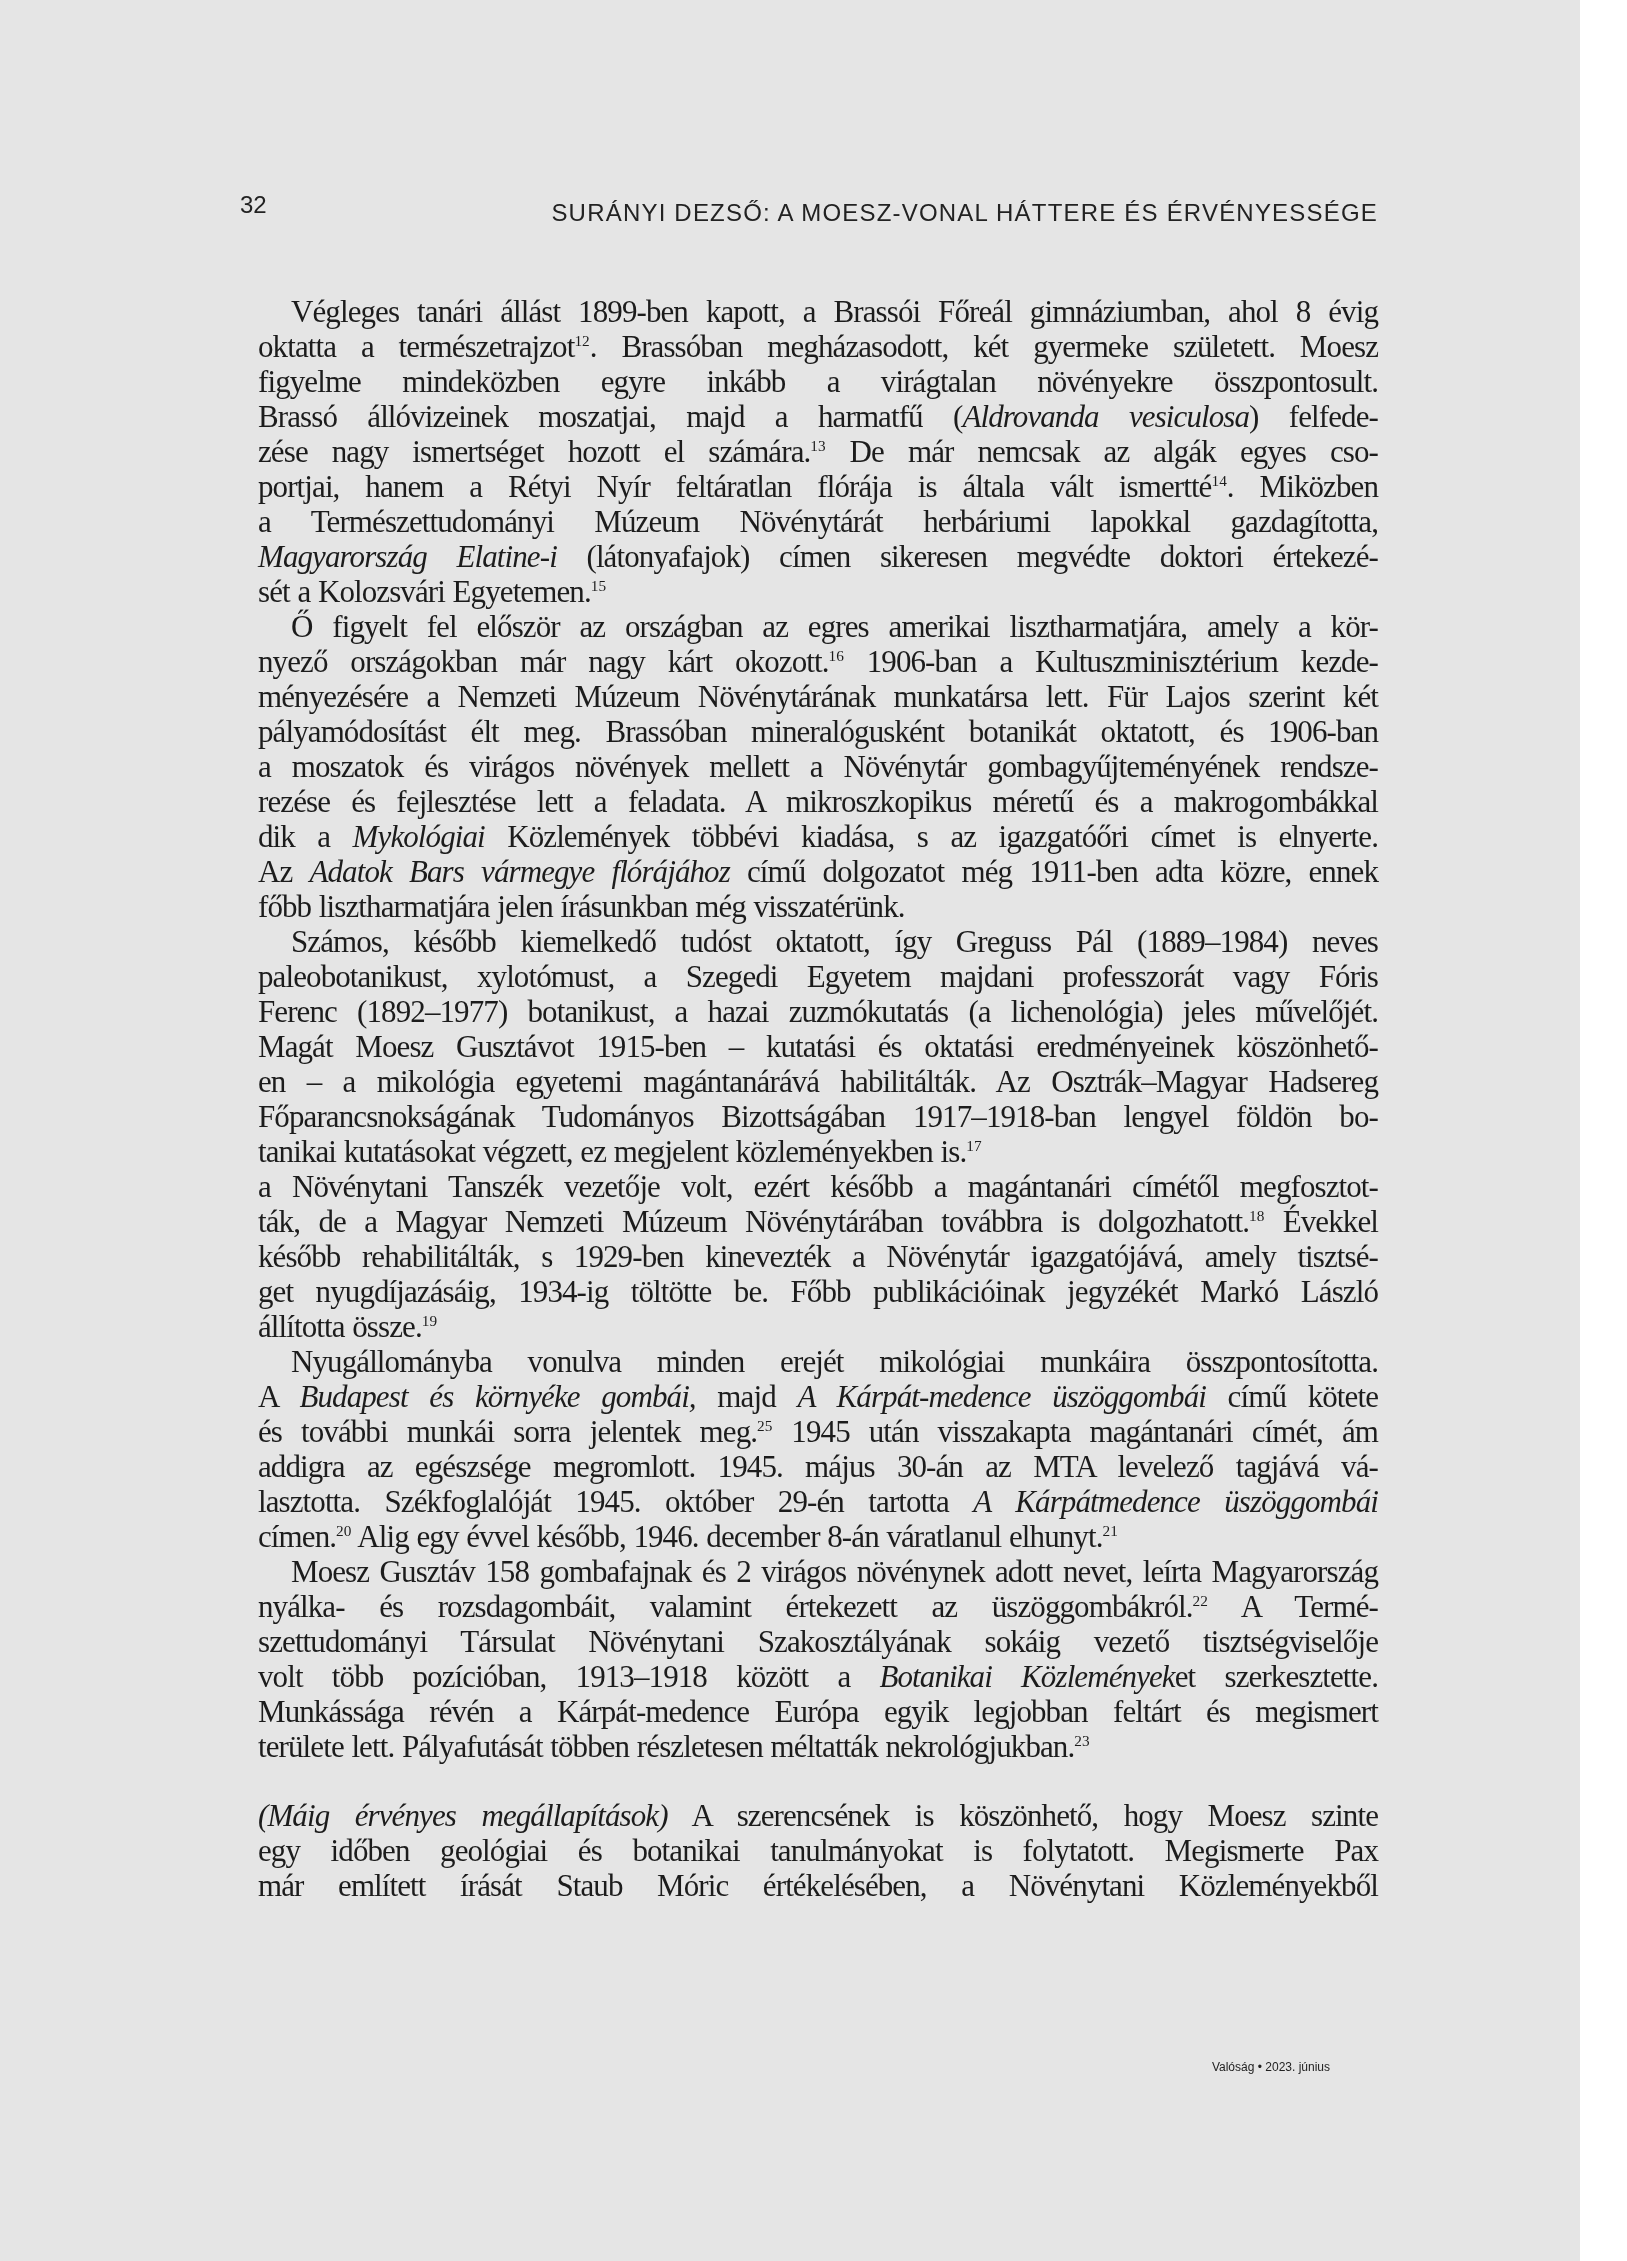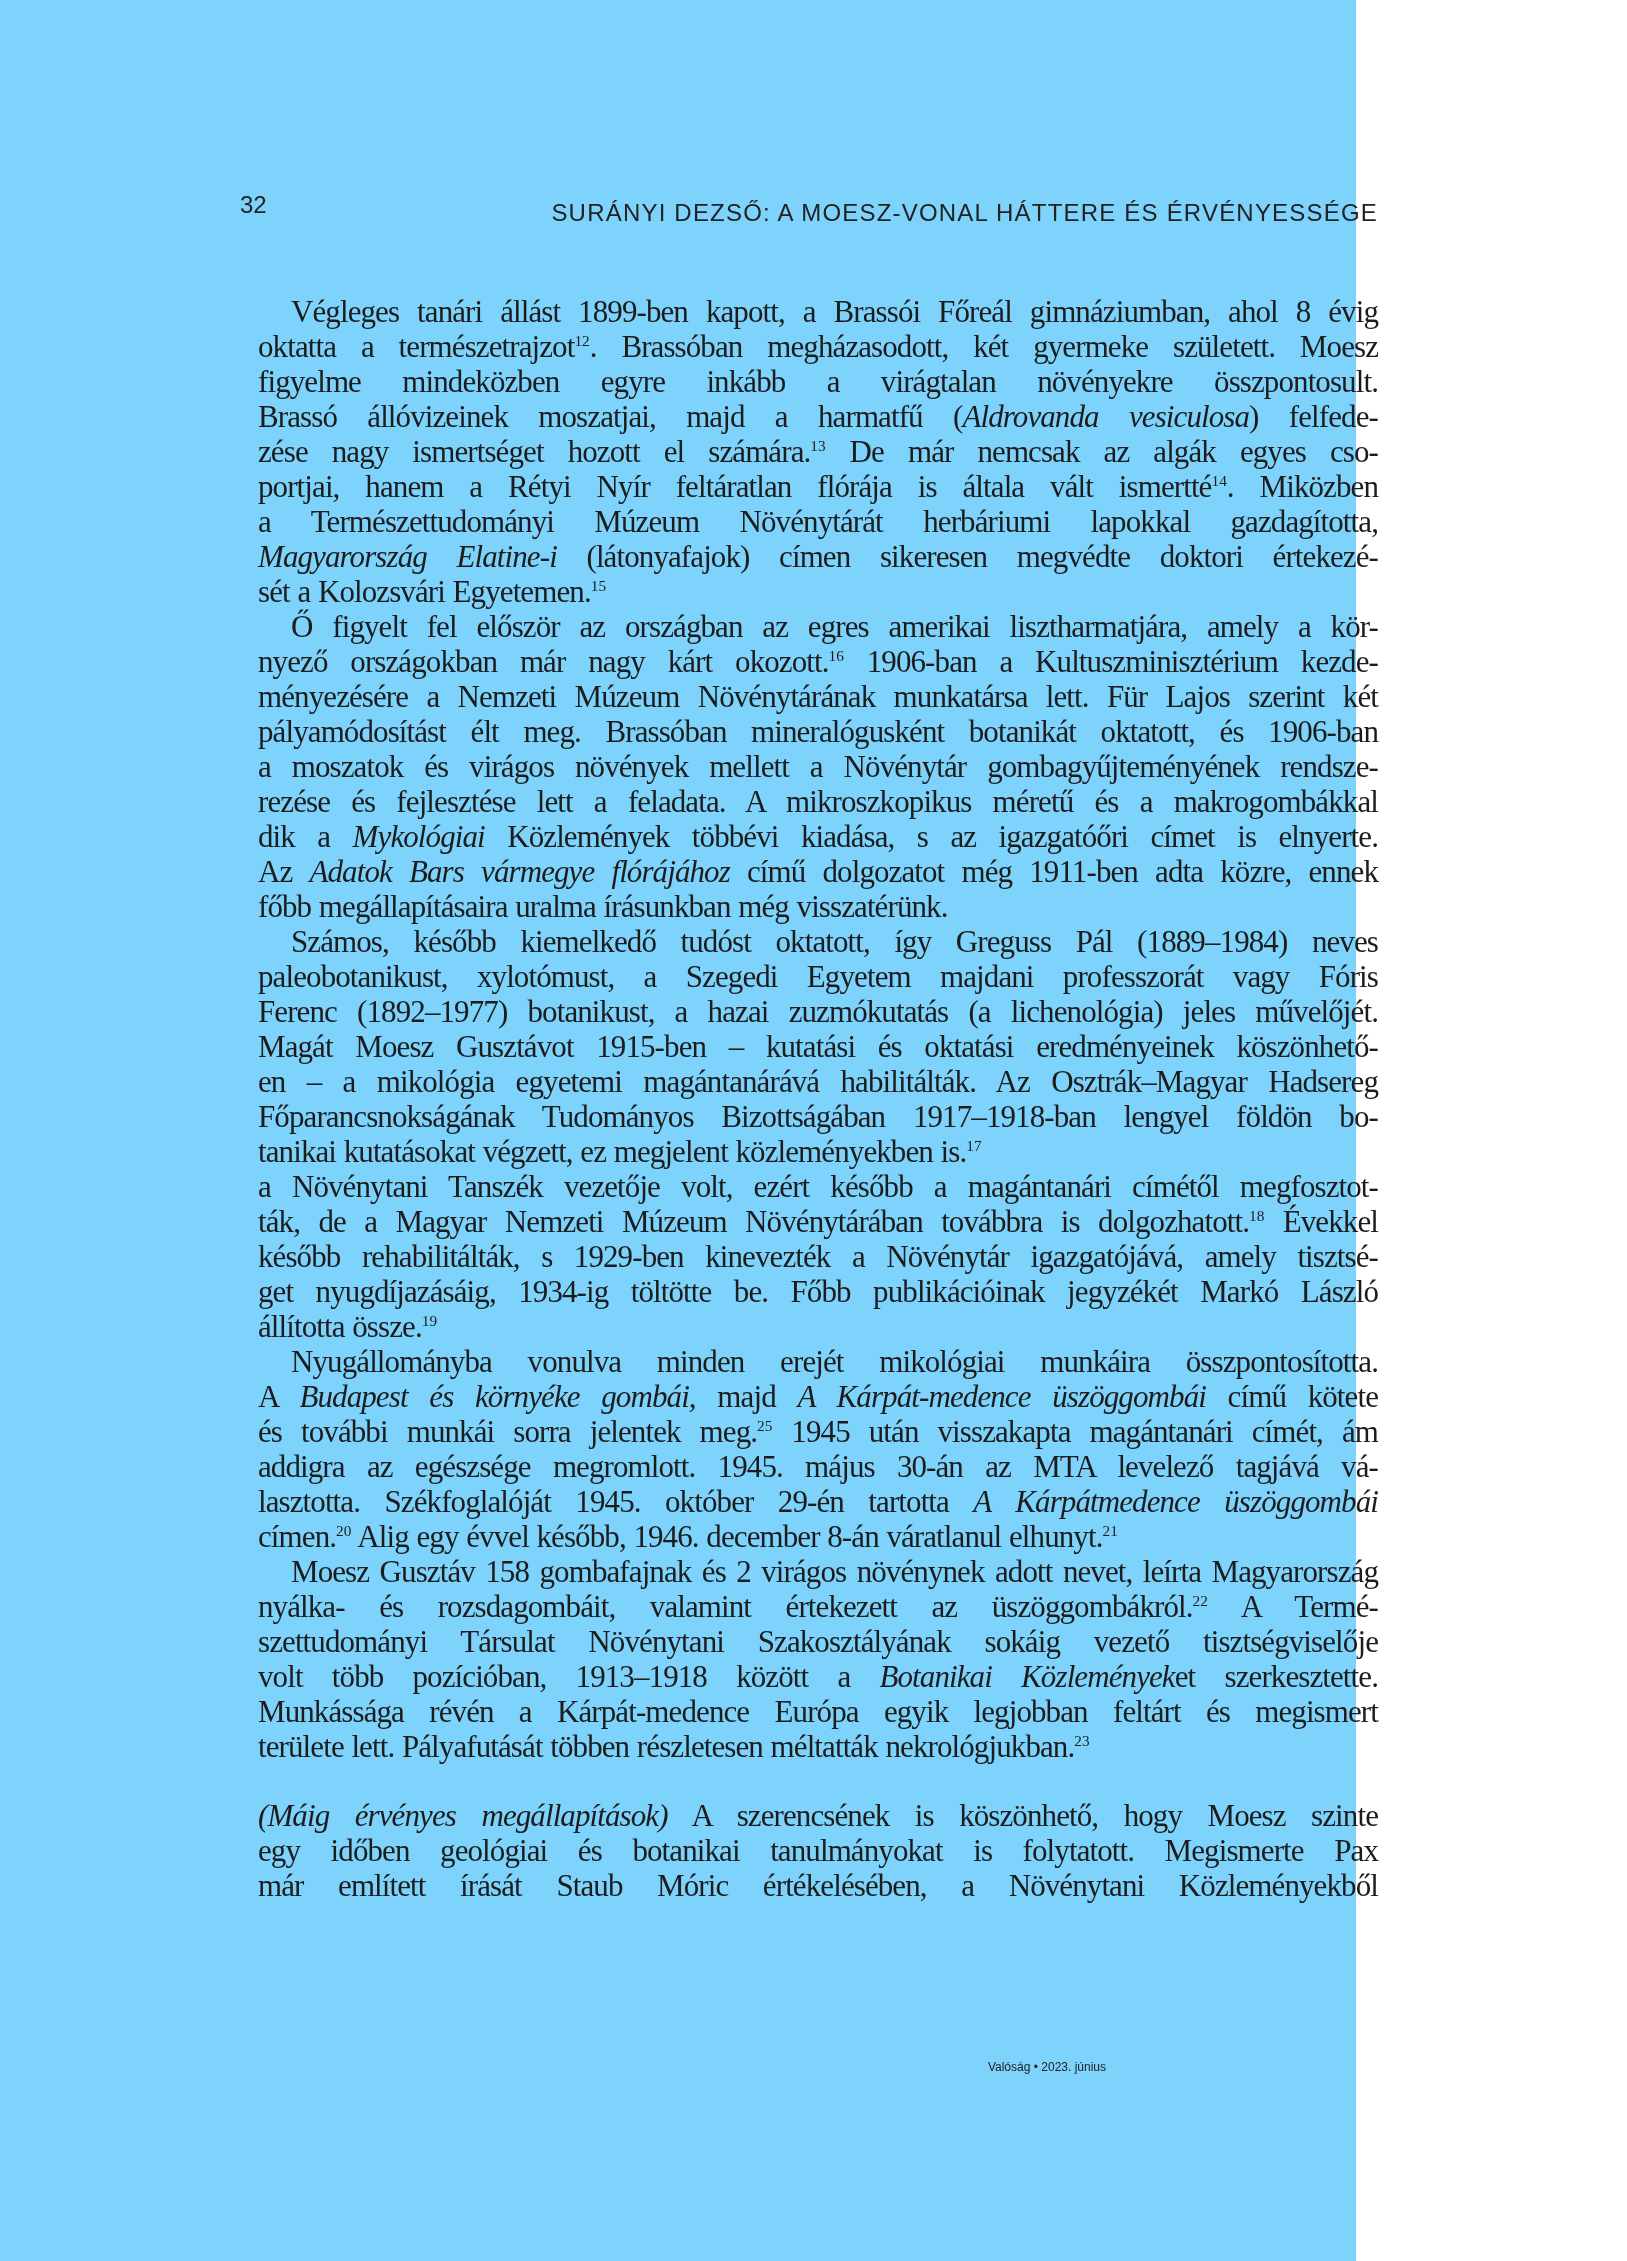--- a/index.html
+++ b/index.html
@@ -1,17 +1,17 @@
 <!DOCTYPE html>
 <html style="font-size:12.3px"><head>
 <meta charset="utf-8">
 <style>
   html, body { margin: 0; padding: 0; background: #ffffff; }
   body { width: 1628px; height: 2261px; position: relative; overflow: hidden; color: #1f1f1f; }
-  .page { position: absolute; left: 0; top: 0; width: 1356px; height: 2261px; background: #7dd3fc; }
+  .page { position: absolute; left: 0; top: 0; width: 1580px; height: 2261px; background: #e5e5e5; }
   .running-head { position: absolute; left: 240px; top: 189px; width: 1138px; height: 31px;
     font-family: "Liberation Sans", sans-serif; font-size: 24px; line-height: 31px; color: #222; }
   .folio { position: absolute; left: 0; top: 0; }
   .head-title { position: absolute; right: 0; top: 8px; letter-spacing: 1.2px; white-space: nowrap; }
   .body { position: absolute; left: 258px; top: 294px; width: 1120px;
     font-family: "Liberation Serif", serif; font-size: 31px; color: #1c1c1c; }
   .line { display: block; height: 35px; line-height: 35px; white-space: nowrap;
     text-align: justify; text-align-last: justify; overflow: visible; letter-spacing: -0.9px; word-spacing: 0.8px; }
   .line.last { text-align-last: left; }
   .line.indent { padding-left: 33px; }
@@ -47,21 +47,21 @@
         </div>
         <div class="para">
           <div class="line indent"><span>Ő figyelt fel először az országban az egres amerikai lisztharmatjára, amely a kör-</span></div>
           <div class="line"><span>nyező országokban már nagy kárt okozott.</span><sup class="fn">16</sup><span> 1906-ban a Kultuszminisztérium kezde-</span></div>
           <div class="line"><span>ményezésére a Nemzeti Múzeum Növénytárának munkatársa lett. Für Lajos szerint két</span></div>
           <div class="line"><span>pályamódosítást élt meg. Brassóban mineralógusként botanikát oktatott, és 1906-ban</span></div>
           <div class="line"><span>a moszatok és virágos növények mellett a Növénytár gombagyűjteményének rendsze-</span></div>
           <div class="line"><span>rezése és fejlesztése lett a feladata. A mikroszkopikus méretű és a makrogombákkal</span></div>
           <div class="line"><span>dik a </span><i>Mykológiai</i><span> Közlemények többévi kiadása, s az igazgatóőri címet is elnyerte.</span></div>
           <div class="line"><span>Az </span><i>Adatok Bars vármegye flórájához</i><span> című dolgozatot még 1911-ben adta közre, ennek</span></div>
-          <div class="line last"><span>főbb megállapításaira uralma írásunkban még visszatérünk.</span></div>
+          <div class="line last"><span>főbb lisztharmatjára jelen írásunkban még visszatérünk.</span></div>
         </div>
         <div class="para">
           <div class="line indent"><span>Számos, később kiemelkedő tudóst oktatott, így Greguss Pál (1889–1984) neves</span></div>
           <div class="line"><span>paleobotanikust, xylotómust, a Szegedi Egyetem majdani professzorát vagy Fóris</span></div>
           <div class="line"><span>Ferenc (1892–1977) botanikust, a hazai zuzmókutatás (a lichenológia) jeles művelőjét.</span></div>
           <div class="line"><span>Magát Moesz Gusztávot 1915-ben – kutatási és oktatási eredményeinek köszönhető-</span></div>
           <div class="line"><span>en – a mikológia egyetemi magántanárává habilitálták. Az Osztrák–Magyar Hadsereg</span></div>
           <div class="line"><span>Főparancsnokságának Tudományos Bizottságában 1917–1918-ban lengyel földön bo-</span></div>
           <div class="line last"><span>tanikai kutatásokat végzett, ez megjelent közleményekben is.</span><sup class="fn">17</sup></div>
         </div>

